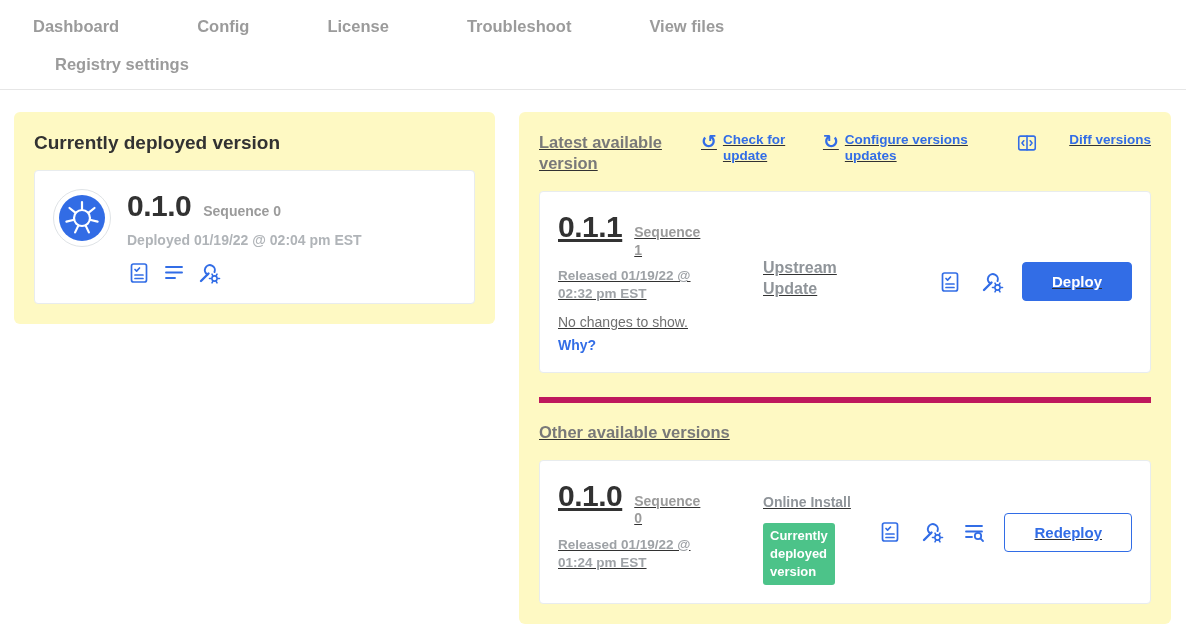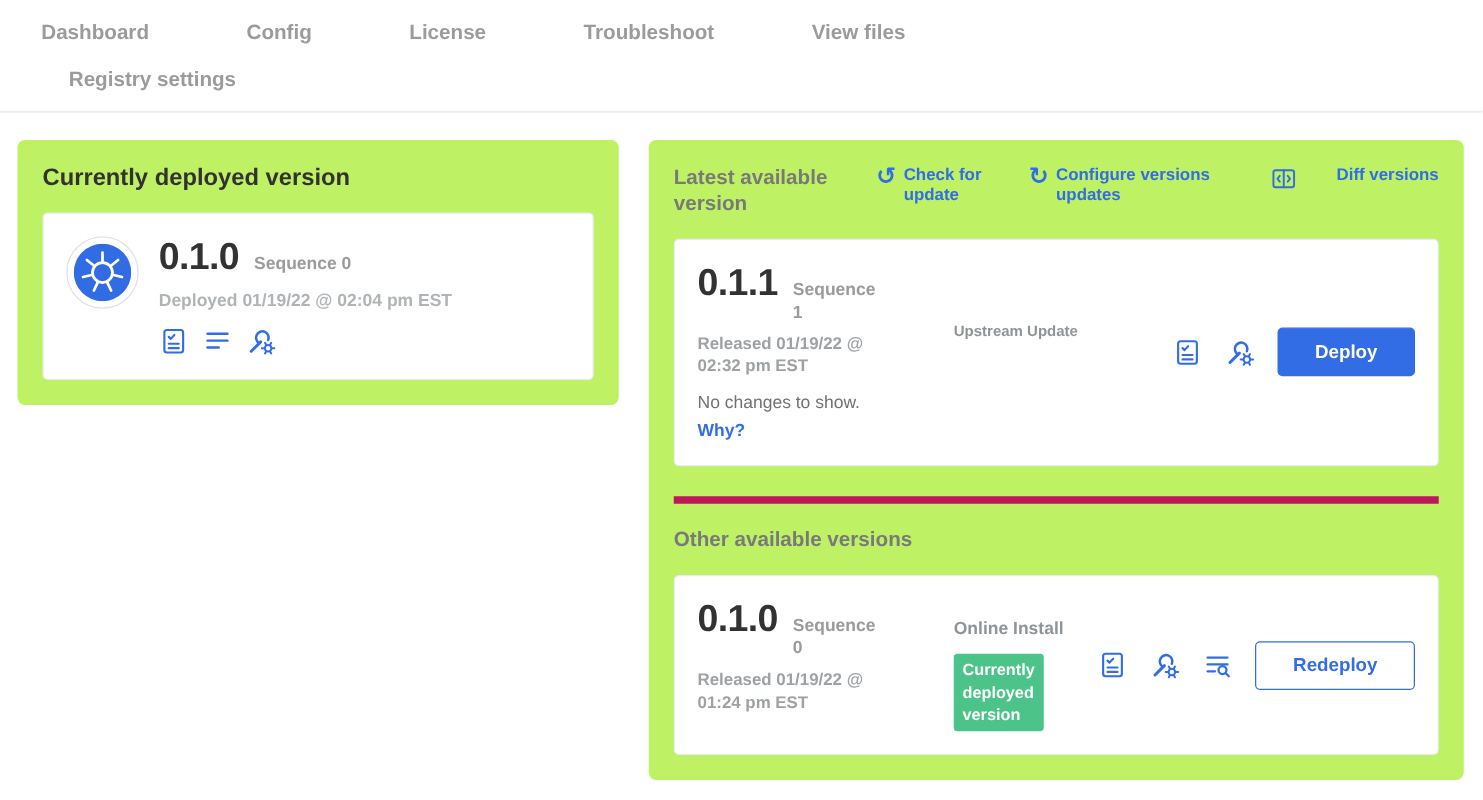--- a/index.html
+++ b/index.html
@@ -8,23 +8,23 @@
 
   
   .nav { background:#fff; border-bottom:1px solid #e6e6e6; padding-left:30px; }
   .nav-row1 { display:flex; align-items:flex-end; }
   .nav-tab { font-size:16.5px; font-weight:700; color:#9b9b9b; padding:17px 3px 11px 3px; margin-right:72px; cursor:pointer; white-space:nowrap; }
   .nav-tab.active { color:#323232; border-bottom:3px solid #326de6; }
   .nav-row2 { display:flex; padding:8px 0 15px 22px; }
 
   
   .main { display:flex; align-items:flex-start; gap:24px; padding:22px 14px; }
-  .panel { background:#bef264; border-radius:6px; padding:20px; }
+  .panel { background:#fef9c3; border-radius:6px; padding:20px; }
   .left-panel { width:481px; }
-  .right-panel { width:652px; }
+  .right-panel { width:652px;text-decoration:underline; }
 
   
   .deployed-title { font-size:19px; font-weight:800; color:#323232; }
   .card { background:#fff; border:1px solid #e8ecee; border-radius:4px; padding:18px; }
   .deployed-card { margin-top:16px; display:flex; gap:16px; }
   .k8s-ring { flex:0 0 58px; width:58px; height:58px; border-radius:50%; border:1px solid #dfe3e6; background:#fff; display:flex; align-items:center; justify-content:center; }
   .version-number { font-size:30px; font-weight:800; color:#323232; letter-spacing:-0.5px; }
   .sequence { font-size:14px; font-weight:600; color:#9b9b9b; margin-left:12px; }
   .seq-wrap { display:inline-block; width:68px; line-height:1.25; vertical-align:top; margin-top:4px; }
   .version-row { display:flex; align-items:baseline; }
@@ -44,21 +44,21 @@
   .link-diff { margin-left:auto;gap:24px; }
   .link-glyph { font-size:19px; line-height:1; margin-right:6px; color:#326de6; font-family:"DejaVu Sans",sans-serif; }
   .link-svg { width:22px; height:22px; margin-right:7px; }
 
   
   .version-card { display:flex; margin-top:18px; }
   .vc-left { width:205px; }
   .released { font-size:13.5px; font-weight:700; color:#9ea2a6; margin-top:8px; width:160px; line-height:1.35; }
   .no-changes { font-size:14px; color:#717171; margin-top:10px; }
   .why-link { font-size:14px; font-weight:700; color:#326de6; margin-top:7px; display:inline-block; cursor:pointer; }
-  .vc-source { width:100px; font-size:12px; font-weight:700; color:#8f9499; line-height:1.3; padding-top:48px; }
+  .vc-source { width:100px; font-size:16px; font-weight:700; color:#8f9499; line-height:1.3; padding-top:48px; }
   .vc-mid { width:100px; padding-top:14px; }
   .source-top { font-size:14px; font-weight:700; color:#8f9499; line-height:1.3; }
   .vc-actions { margin-left:auto; display:flex; align-items:center; gap:18px; align-self:center; }
   .btn { font-size:15px; font-weight:700; border-radius:4px; padding:10px 29px; cursor:pointer; font-family:inherit; }
   .btn-primary { background:#326de6; color:#fff; border:1px solid #326de6; }
   .btn-outline { background:#fff; color:#326de6; border:1px solid #326de6; }
   .other-section { margin-top:24px; border-top:6px solid #be185d; padding-top:20px; }
   .other-title { font-size:16.5px; font-weight:800; color:#797979; }
   .badge { display:inline-block; margin-top:12px; background:#4cc389; color:#fff; font-size:13px; font-weight:700; line-height:1.4; padding:4px 7px; border-radius:3px; width:72px; }
 </style>

